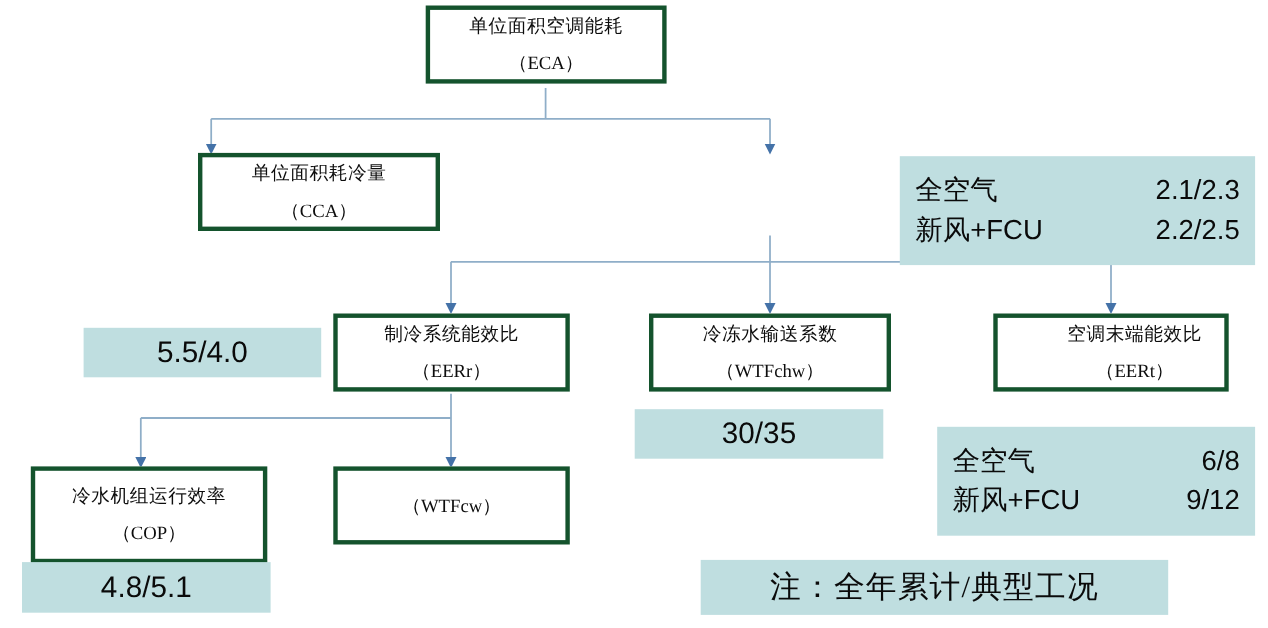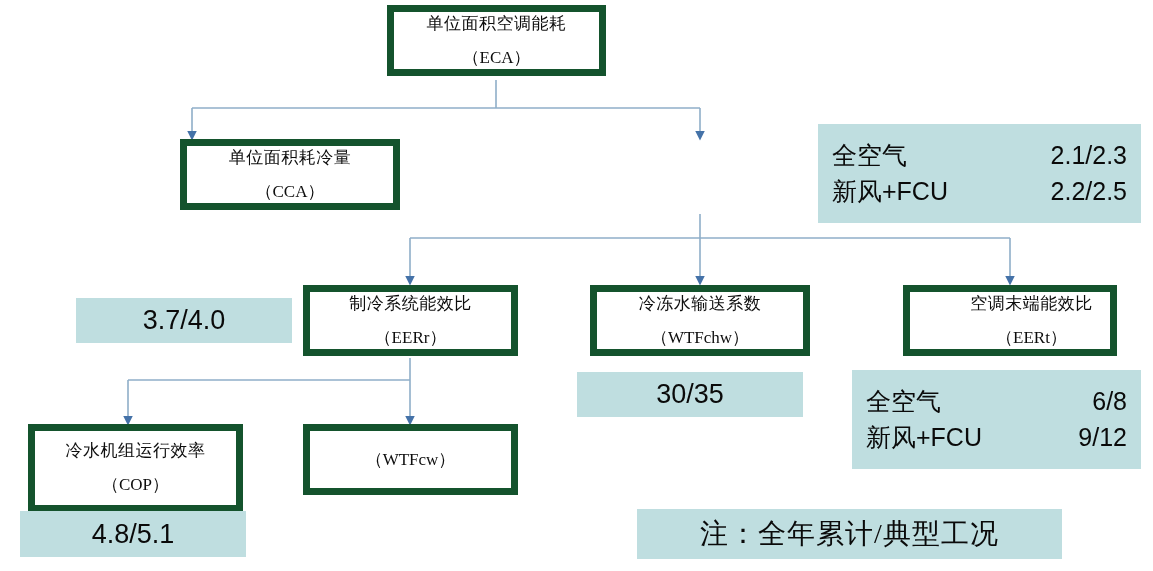--- a/index.html
+++ b/index.html
@@ -9,21 +9,21 @@
     position:relative;overflow:hidden;
     -webkit-font-smoothing:antialiased;
   }
   #canvas{position:absolute;left:0;top:0;width:1153px;height:571px;}
   .svg-layer{position:absolute;left:0;top:0;width:1153px;height:571px;pointer-events:none;}
 
   
   .node{
     position:absolute;
     box-sizing:border-box;
-    border:7px solid #14532d;
+    border:4px solid #14532d;
     background:#ffffff;
     display:flex;
     flex-direction:column;
     align-items:center;
     justify-content:center;
     font-family:"Liberation Serif", serif;
     color:#0d0d0d;
     line-height:1.28;
     gap:12px;
   }
@@ -40,20 +40,21 @@
     justify-content:center;
     font-family:"Liberation Sans", sans-serif;
     font-size:26px;
     color:#0a0a0a;
     letter-spacing:0px;
   }
   .chip.two-row{
     flex-direction:column;
     justify-content:center;
     padding:4px 0;
+    margin-top:18px;
   }
   .chip .row{
     display:flex;
     align-items:baseline;
     width:100%;
     box-sizing:border-box;
     padding:0 14px;
     line-height:1.42;
   }
   .chip .row .lbl{
@@ -148,21 +149,21 @@
       <span class="lbl">全空气</span>
       <span class="val">2.1/2.3</span>
     </div>
     <div class="row">
       <span class="lbl">新风+FCU</span>
       <span class="val">2.2/2.5</span>
     </div>
   </div>
 
   <div class="chip single" style="left:76px;top:298px;width:216px;height:45px;">
-    <span>3.7/4.0</span>
+    <span>5.5/4.0</span>
   </div>
 
   <div class="chip single" style="left:577px;top:372px;width:226px;height:45px;">
     <span>30/35</span>
   </div>
 
   <div class="chip two-row" style="left:852px;top:370px;width:289px;height:99px;">
     <div class="row">
       <span class="lbl">全空气</span>
       <span class="val">6/8</span>

